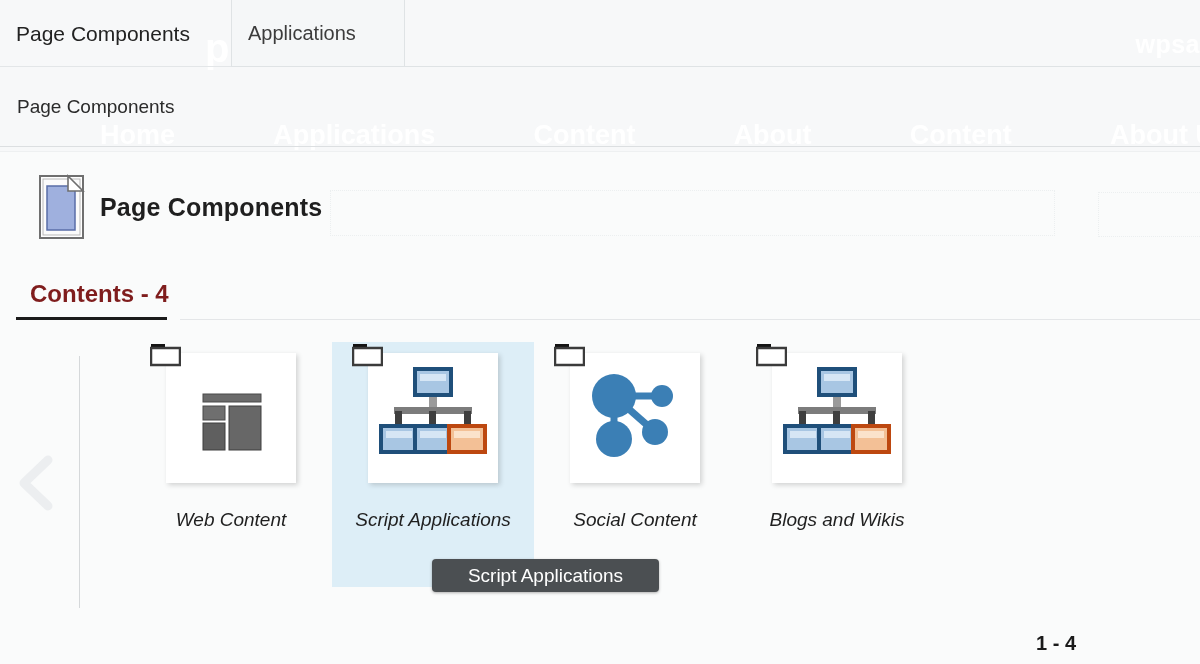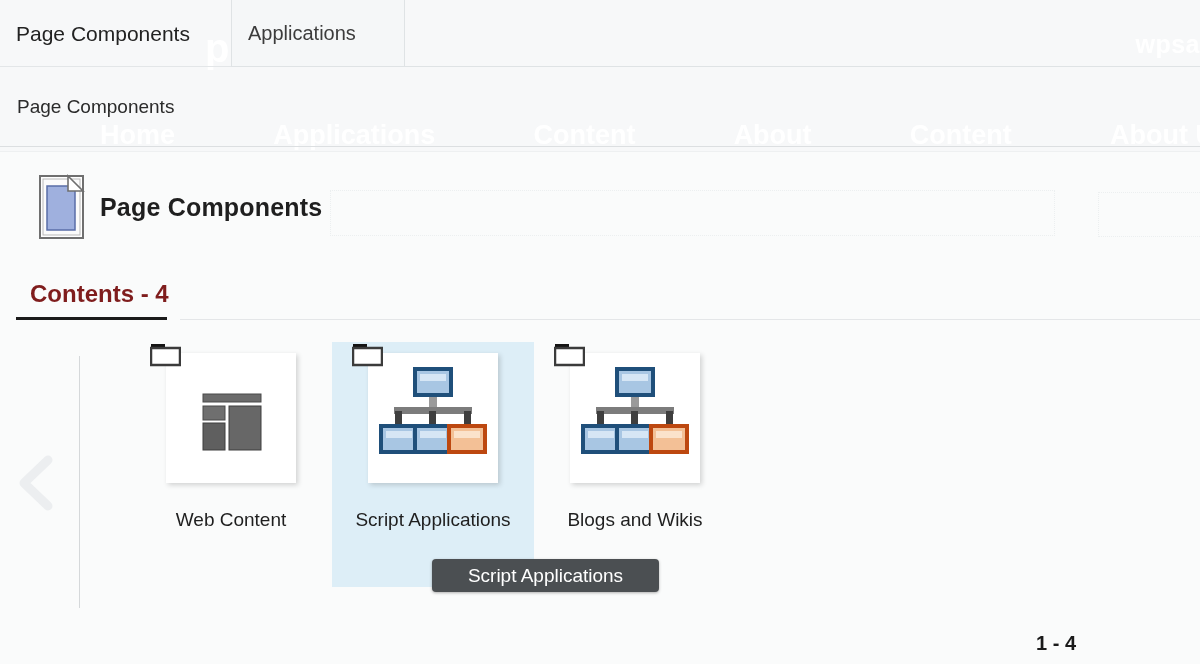--- a/index.html
+++ b/index.html
@@ -139,20 +139,21 @@
 
   .cards {
     position: absolute; left: 130px; top: 0px;
     display: flex;
   }
   .card {
     width: 202px;
     padding-top: 11px;
     display: flex; flex-direction: column; align-items: center;
     cursor: pointer;
+    font-style: italic;
   }
   .card.selected { background: #ddeef7; padding-bottom: 56px; }
   .thumb {
     position: relative;
     width: 130px; height: 130px;
     background: #ffffff;
     box-shadow: 2px 2px 5px rgba(0,0,0,.17);
   }
   .folder-badge {
     position: absolute; left: -16px; top: -10px;
@@ -293,20 +294,42 @@
               <rect x="18" y="78" width="26" height="7" fill="#d6e6f5"></rect>
               <rect x="47" y="73" width="36" height="26" fill="#a8c6e3" stroke="#1f4f7a" stroke-width="4"></rect>
               <rect x="52" y="78" width="26" height="7" fill="#d6e6f5"></rect>
               <rect x="81" y="73" width="36" height="26" fill="#f3c096" stroke="#bd4810" stroke-width="4"></rect>
               <rect x="86" y="78" width="26" height="7" fill="#fbe2cb"></rect>
             </svg>
           </div>
           <div class="card-label">Script Applications</div>
         </div>
 
+        <div class="card">
+          <div class="thumb">
+            <span class="folder-badge">
+              <svg width="31" height="24" viewBox="0 0 31 24">
+                <rect x="1" y="1" width="14" height="6" fill="#141414"></rect>
+                <rect x="1" y="5" width="29" height="17" fill="#ffffff" stroke="#3b3b3b" stroke-width="2.5"></rect>
+              </svg>
+            </span>
+            <svg width="130" height="130" viewBox="0 0 130 130">
+              <g stroke="#3b7fb5" stroke-width="7" fill="none">
+                <line x1="44" y1="43" x2="92" y2="43"></line>
+                <line x1="44" y1="43" x2="85" y2="79"></line>
+                <line x1="44" y1="43" x2="44" y2="83"></line>
+              </g>
+              <circle cx="44" cy="43" r="22" fill="#3b7fb5"></circle>
+              <circle cx="92" cy="43" r="11" fill="#3b7fb5"></circle>
+              <circle cx="85" cy="79" r="13" fill="#3b7fb5"></circle>
+              <circle cx="44" cy="86" r="18" fill="#3b7fb5"></circle>
+            </svg>
+          </div>
+          <div class="card-label">Social Content</div>
+        </div>
 
         <div class="card">
           <div class="thumb">
             <span class="folder-badge">
               <svg width="31" height="24" viewBox="0 0 31 24">
                 <rect x="1" y="1" width="14" height="6" fill="#141414"></rect>
                 <rect x="1" y="5" width="29" height="17" fill="#ffffff" stroke="#3b3b3b" stroke-width="2.5"></rect>
               </svg>
             </span>
             <svg width="130" height="130" viewBox="0 0 130 130">

